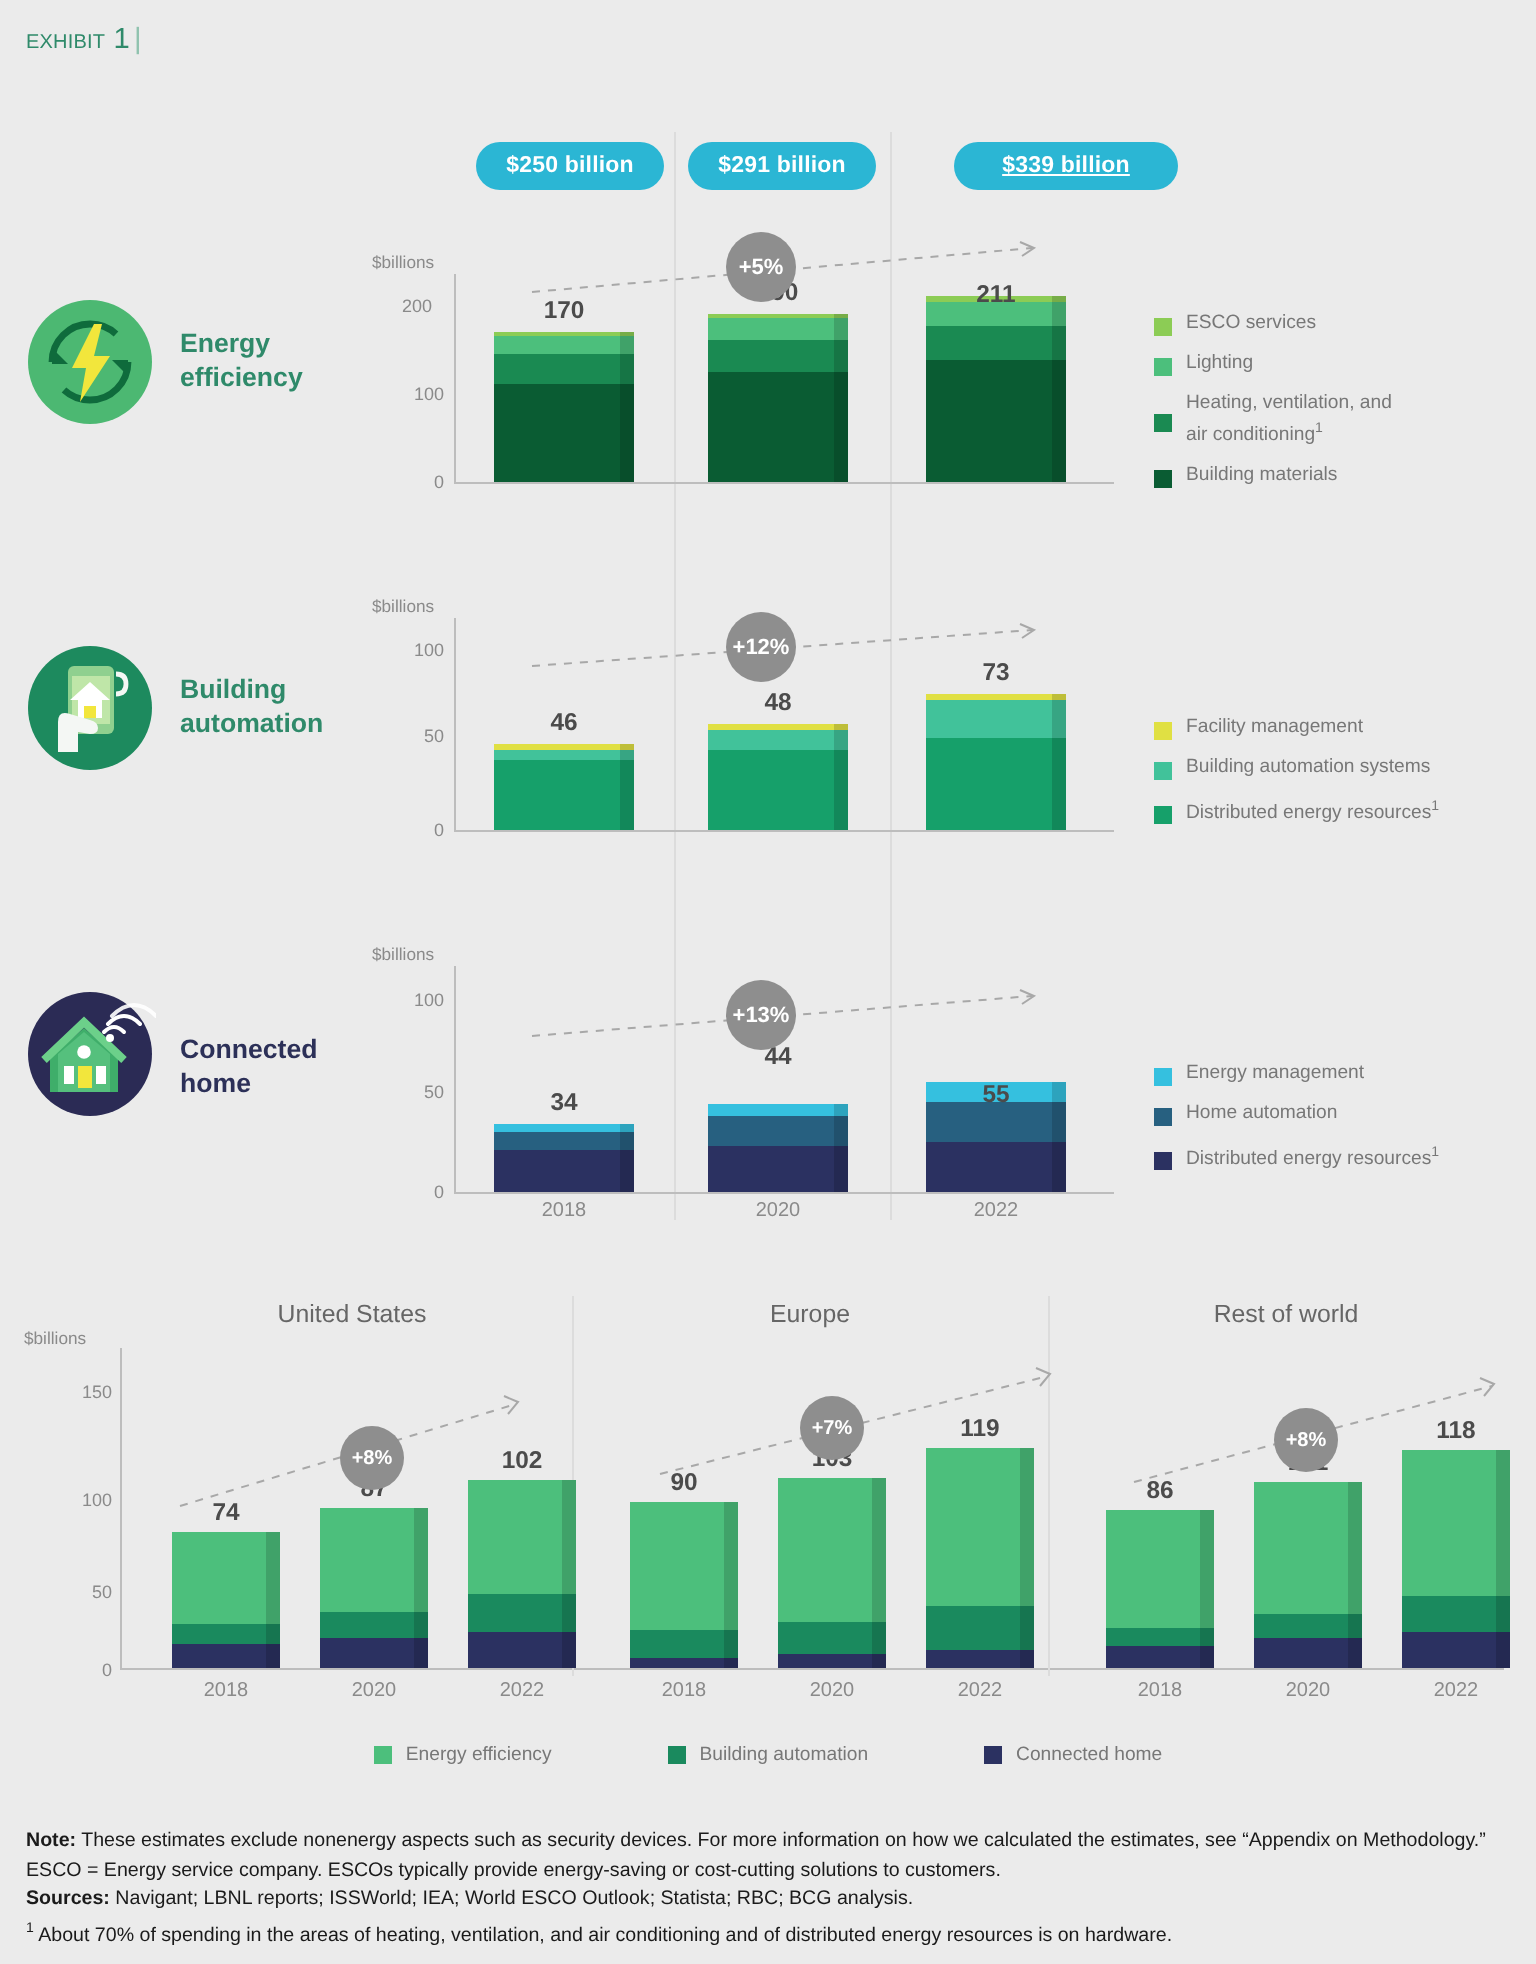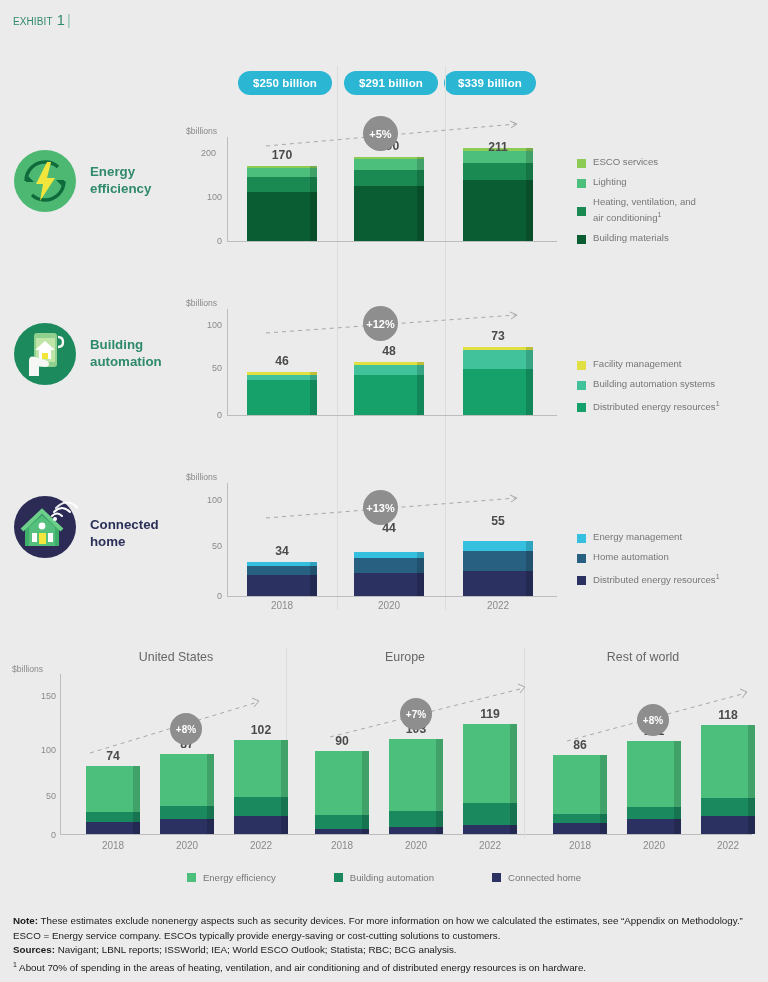--- a/index.html
+++ b/index.html
@@ -23,21 +23,21 @@
 
   
   .pill {
     position: absolute; height: 24px; border-radius: 12px;
     background: #2bb6d4; color: #ffffff;
     font-size: 11.5px; font-weight: bold; letter-spacing: .1px;
     display: flex; align-items: center; justify-content: center;
   }
   #pill0 { left: 238px; top: 71px; width: 94px; }
   #pill1 { left: 344px; top: 71px; width: 94px; }
-  #pill2 { left: 444px; top: 71px; width: 92px; }
+  #pill2 { left: 477px; top: 71px; width: 112px; text-decoration: underline; }
 
   
   .vsep { position: absolute; width: 1px; background: #dcdcdc; }
 
   
   .row { position: absolute; left: 0; width: 768px; }
   #row0 { top: 120px; height: 135px; }
   #row1 { top: 293px; height: 130px; }
   #row2 { top: 466px; height: 145px; }
 
@@ -332,21 +332,21 @@
         <div class="seg-shade"></div>
       </div>
       <div class="bar-value" style="left:168px; top:55px; width:70px;">44</div>
 
       <div class="bar" style="left:277px; top:75px; width:70px; height:55px;">
         <div class="seg" style="bottom:0; height:25px; background:#2b3161;"></div>
         <div class="seg" style="bottom:25px; height:20px; background:#276080;"></div>
         <div class="seg" style="bottom:45px; height:10px; background:#35c0df;"></div>
         <div class="seg-shade"></div>
       </div>
-      <div class="bar-value" style="left:277px; top:48px; width:70px;">55</div>
+      <div class="bar-value" style="left:277px; top:74px; width:70px;">55</div>
 
       <svg class="trend" style="left:0; top:0; width:380px; height:145px;">
         <path d="M80 52 L330 32" fill="none" stroke="#a8a8a8" stroke-width="1" stroke-dasharray="4,4"></path>
         <path d="M324 29 L331 32 L325 36" fill="none" stroke="#a8a8a8" stroke-width="1"></path>
       </svg>
       <div class="cagr" style="left:177px; top:24px; width:35px; height:35px;">+13%</div>
 
       <div class="xtick" style="left:61px; top:134px; width:70px;">2018</div>
       <div class="xtick" style="left:168px; top:134px; width:70px;">2020</div>
       <div class="xtick" style="left:277px; top:134px; width:70px;">2022</div>

